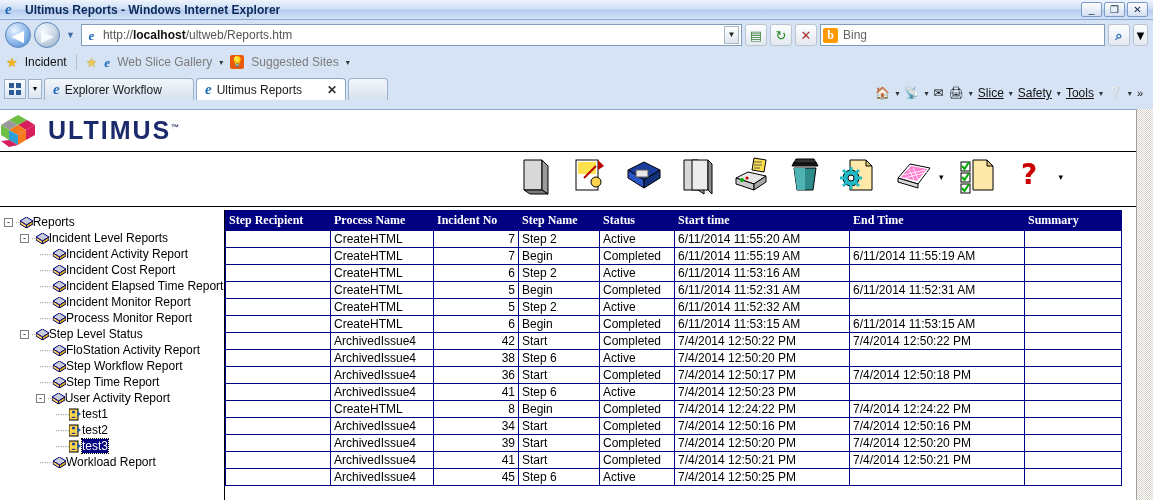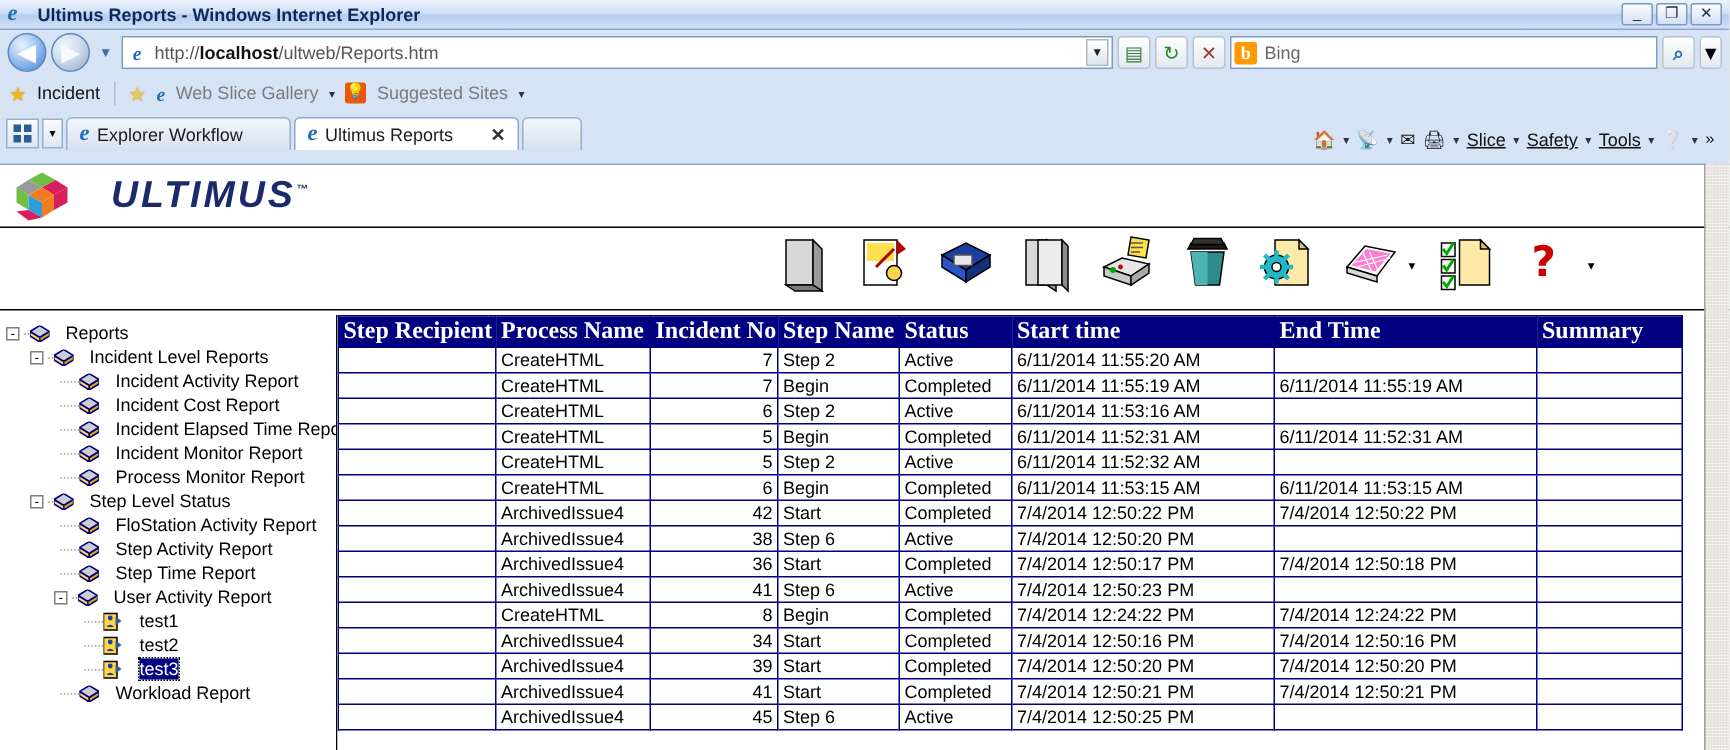--- a/index.html
+++ b/index.html
@@ -87,52 +87,52 @@
     background:linear-gradient(180deg,#f2f6fb,#d6e1ef);
   }
   .tab.active { background:#fff; border-color:#8aa8d0; }
   .tab .x { margin-left:auto; font-size:12px; color:#333; font-weight:bold; }
   .cmdbar { margin-left:auto; display:flex; align-items:center; gap:5px; padding-right:6px; font-size:12px; color:#111; }
   .cmdbar u { text-decoration:underline; }
 
   
   .pagearea { position:absolute; left:0; top:109px; width:1153px; height:391px; background:#fff;
               border-top:1px solid #8aa8d0; }
-  .brandbar { height:42px; background:#fff; display:flex; align-items:center; padding-left:10px; gap:28px;
-              border-bottom:1px solid #000;font-style:italic; }
+  .brandbar { height:42px; background:#fff; display:flex; align-items:center; gap:12px;
+              border-bottom:1px solid #000; }
   .ult-logo { width:36px; height:34px; position:relative; }
   .ult-word { font-family:"Liberation Sans", sans-serif; font-weight:bold; font-size:25px;
               letter-spacing:2px; color:#1b2a6b; }
   .ult-tm { font-size:8px; vertical-align:super; }
 
   .apptool { height:55px; background:#fff; border-bottom:1px solid #000; position:relative; }
   .apptool .icons { position:absolute; right:90px; top:4px; display:flex; align-items:center; gap:16px; }
   .ticon { width:38px; height:42px; position:relative; }
   .tcaret { font-size:9px; color:#000; margin-left:-9px; align-self:center; }
 
   .body-split { position:absolute; left:0; top:100px; width:1153px; height:291px;
                 display:flex; background:#fff; }
   .tree { width:225px; background:#fff; padding:4px 0 0 4px; border-right:1px solid #000;
           font-size:12px; color:#000; overflow:hidden; position:relative; }
   .tnode { display:flex; align-items:center; height:16px; white-space:nowrap; }
   .tbox { width:9px; height:9px; border:1px solid #808080; background:#fff; color:#000;
           font-size:9px; line-height:7px; text-align:center; margin-right:2px; font-family:"Liberation Sans",sans-serif; }
   .tdash { color:#9a9a9a; letter-spacing:-1px; font-size:10px; }
-  .tlabel { margin-left:11px; }
+  .tlabel { margin-left:0; }
   .tlabel.sel { background:#000080; color:#fff; outline:1px dotted #000; }
 
   .diamond { width:13px; height:11px; position:relative; flex:0 0 13px; }
   .usericon { width:13px; height:13px; position:relative; flex:0 0 13px; }
 
   
   .gridwrap { flex:1; position:relative; overflow:hidden; background:#fff; }
   table.grid { border-collapse:collapse; font-size:12px; table-layout:fixed; width:896px; }
   table.grid th {
     background:#000080; color:#fff; font-family:"Liberation Serif", serif;
-    font-weight:bold; font-size:16px; text-align:left; padding:1px 3px; height:20px;
+    font-weight:bold; font-size:12px; text-align:left; padding:1px 3px; height:20px;
     border:1px solid #000080; white-space:nowrap;
   }
   table.grid td {
     border:1px solid #000080; height:17px; padding:0 3px; color:#000;
     font-family:"Liberation Sans", sans-serif; font-size:12px; white-space:nowrap;
     overflow:hidden;
   }
   td.num { text-align:right; }
 
   .vscroll { position:absolute; right:0; top:0; width:17px; height:100%;
@@ -459,21 +459,21 @@
               </svg></span>
             <span class="tlabel">FloStation Activity Report</span>
           </div>
           <div class="tnode" style="padding-left: 32px;">
             <span class="tdash" style="margin-left: 3px;">······</span>
             <span class="diamond"><svg width="13" height="11" viewBox="0 0 13 11">
                 <polygon points="6.5,0 13,4 6.5,8 0,4" fill="#c9cdd6" stroke="#000080" stroke-width="1"></polygon>
                 <polygon points="0,4 6.5,8 6.5,11 0,7" fill="#ffd54a" stroke="#000080" stroke-width="1"></polygon>
                 <polygon points="13,4 6.5,8 6.5,11 13,7" fill="#e0a800" stroke="#000080" stroke-width="1"></polygon>
               </svg></span>
-            <span class="tlabel">Step Activity Report</span>
+            <span class="tlabel">Step Workflow Report</span>
           </div>
           <div class="tnode" style="padding-left: 32px;">
             <span class="tdash" style="margin-left: 3px;">······</span>
             <span class="diamond"><svg width="13" height="11" viewBox="0 0 13 11">
                 <polygon points="6.5,0 13,4 6.5,8 0,4" fill="#c9cdd6" stroke="#000080" stroke-width="1"></polygon>
                 <polygon points="0,4 6.5,8 6.5,11 0,7" fill="#ffd54a" stroke="#000080" stroke-width="1"></polygon>
                 <polygon points="13,4 6.5,8 6.5,11 13,7" fill="#e0a800" stroke="#000080" stroke-width="1"></polygon>
               </svg></span>
             <span class="tlabel">Step Time Report</span>
           </div>

